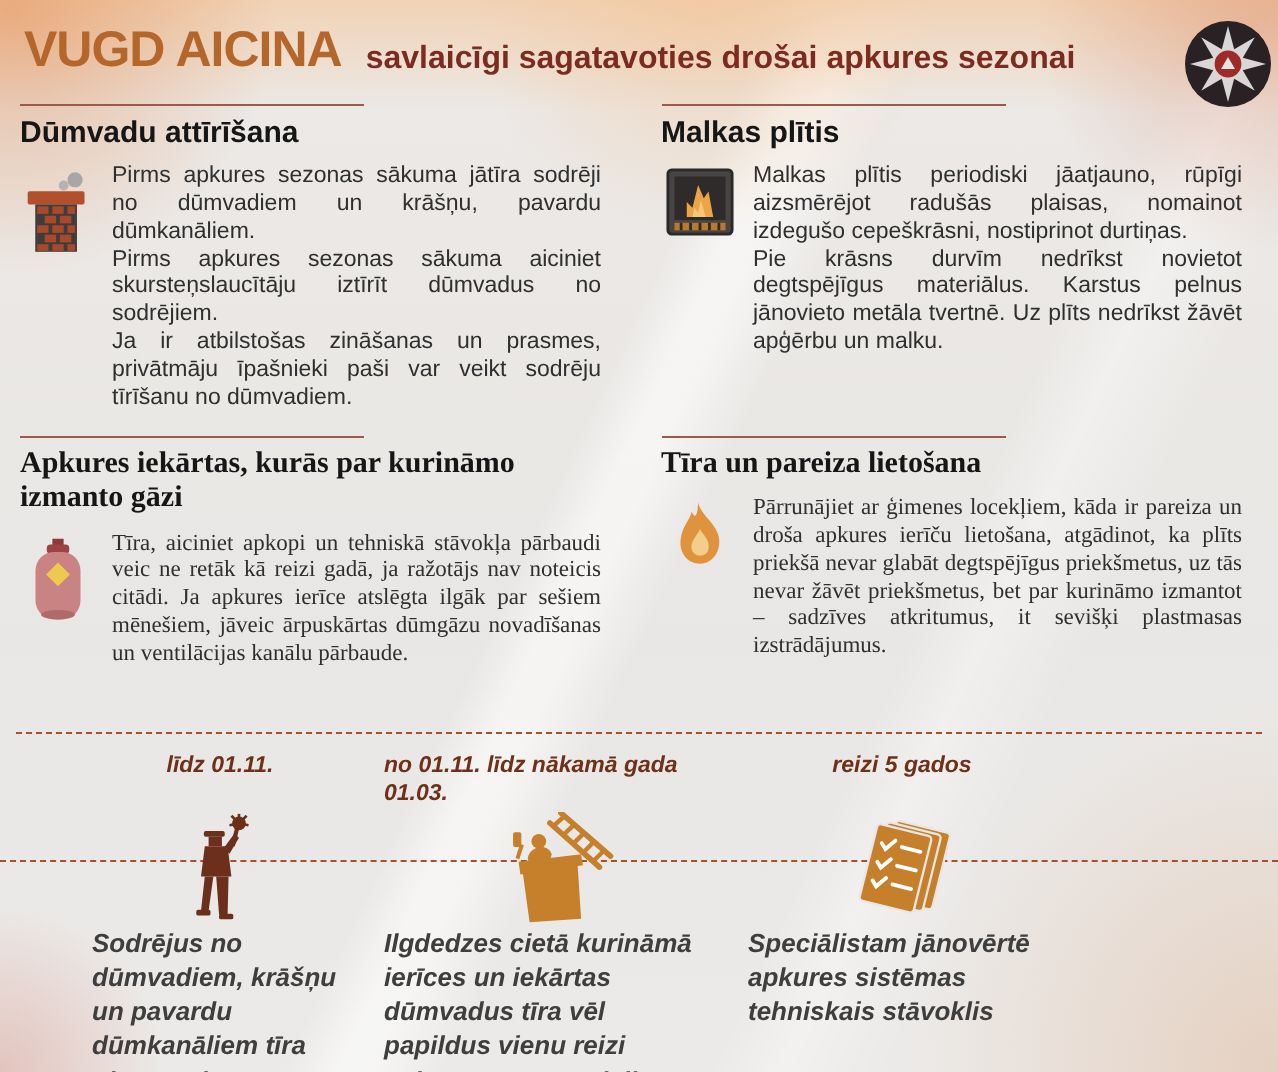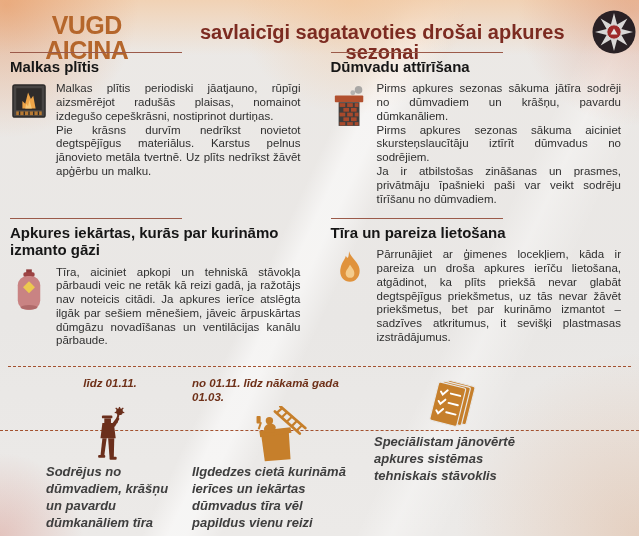--- a/index.html
+++ b/index.html
@@ -13,26 +13,26 @@
       radial-gradient(circle at 100% 100%, rgba(210,140,90,0.28), transparent 22%),
       radial-gradient(circle at 0% 100%, rgba(195,60,40,0.22), transparent 10%),
       linear-gradient(180deg, rgba(242,206,172,0.85) 0px, rgba(238,233,229,0) 55px),
       linear-gradient(115deg, transparent 44%, rgba(255,255,255,0.55) 47%, rgba(255,255,255,0.55) 49%, transparent 53%),
       linear-gradient(115deg, transparent 68%, rgba(255,255,255,0.35) 72%, transparent 78%),
       linear-gradient(180deg, #ece9e6 0%, #e9e7e5 60%, #eceae8 100%);
   }
   
   .header { display:flex; align-items:flex-start; height:52px; box-sizing:border-box; padding:13px 2px 0 12px;text-align:center; }
   .title-main { font-size:25px; font-weight:bold; letter-spacing:-0.5px; color:#b5662b; line-height:1; }
-  .title-sub { font-size:20px; font-weight:bold; color:#7c2b21; margin:9px 0 0 12px; line-height:1; }
+  .title-sub { font-size:16px; font-weight:bold; color:#7c2b21; margin:9px 0 0 12px; line-height:1; }
   .logo { margin-left:auto; width:46px; height:46px; margin-top:-4px; }
   
   .main-grid { display:grid; grid-template-columns:1fr 1fr; column-gap:30px; padding:0 18px 0 10px; }
   .section { box-sizing:border-box; }
-  .row1 { height:166px; } .row2 { height:148px; }
+  .row1 { height:166px; } .row2 { height:148px;font-family:Liberation Serif, serif; }
   .rule { width:172px; border-top:1.5px solid #9b5a4a; margin:0 0 5px 0; }
   .section-heading { font-size:15px; font-weight:bold; color:#161616; line-height:1.15; margin:0 0 7px 0; }
   .section-body { display:flex; gap:8px; }
   .section-iconbox { flex:0 0 38px; display:flex; justify-content:center; align-items:flex-start; padding-top:2px; }
   .section-text { flex:1; font-size:11.5px; line-height:1.2; color:#2f2f2f; text-align:justify; }
   .section-text p { margin:0; }
   
   .separator { border-top:1.5px dashed #a3512f; margin:0 8px; }
   
   .timeline { position:relative; height:168px; display:grid; grid-template-columns:152px 186px 170px 131px; padding-top:9px; box-sizing:border-box;padding-left:30px; }
@@ -57,47 +57,20 @@
       <svg viewBox="0 0 46 46" width="46" height="46">
         <circle cx="23" cy="23" r="21.5" fill="#2a2125"></circle>
         <polygon fill="#d9d7d6" points="23,4 26.1,15.6 36.4,9.6 30.4,19.9 42,23 30.4,26.1 36.4,36.4 26.1,30.4 23,42 19.9,30.4 9.6,36.4 15.6,26.1 4,23 15.6,19.9 9.6,9.6 19.9,15.6"></polygon>
         <circle cx="23" cy="23" r="7.2" fill="#9e2a2a" stroke="#d9d7d6" stroke-width="1"></circle>
         <path d="M19.5 25.5 L23 19.5 L26.5 25.5 Z" fill="#e8e6e4"></path>
       </svg>
     </div>
   </div>
 
   <div class="main-grid">
-
-    <div class="section row1">
-      <div class="rule"></div>
-      <h2 class="section-heading">Malkas plītis</h2>
-      <div class="section-body">
-        <div class="section-iconbox">
-          <svg viewBox="0 0 36 36" width="34" height="34">
-            <rect x="1" y="1" width="34" height="34" rx="2" fill="#474443" stroke="#2b2928" stroke-width="1.5"></rect>
-            <rect x="4.5" y="4.5" width="27" height="23" fill="#2e2b2a"></rect>
-            <polygon fill="#eda448" points="11,26 11,18 14,21 17,9 20,16 22.5,12.5 25,26"></polygon>
-            <polygon fill="#f5c878" points="14,26 15,21 17,23.5 18.5,17 21,26"></polygon>
-            <rect x="4.5" y="29" width="27" height="4" fill="#b87a33"></rect>
-            <g stroke="#2e2b2a" stroke-width="1.5">
-              <line x1="8" y1="29" x2="8" y2="33"></line>
-                <line x1="13" y1="29" x2="13" y2="33"></line>
-              <line x1="18" y1="29" x2="18" y2="33"></line>
-                <line x1="23" y1="29" x2="23" y2="33"></line>
-                <line x1="28" y1="29" x2="28" y2="33"></line>
-            </g>
-          </svg>
-        </div>
-        <div class="section-text">
-          <p>Malkas plītis periodiski jāatjauno, rūpīgi aizsmērējot radušās plaisas, nomainot izdegušo cepeškrāsni, nostiprinot durtiņas.</p>
-          <p>Pie krāsns durvīm nedrīkst novietot degtspējīgus materiālus. Karstus pelnus jānovieto metāla tvertnē. Uz plīts nedrīkst žāvēt apģērbu un malku.</p>
-        </div>
-      </div>
-    </div>
 
     <div class="section row1">
       <div class="rule"></div>
       <h2 class="section-heading">Dūmvadu attīrīšana</h2>
       <div class="section-body">
         <div class="section-iconbox">
           <svg viewBox="0 0 38 46" width="36" height="44">
             <circle cx="28" cy="6" r="4" fill="#a9a7a5"></circle>
             <circle cx="22" cy="9" r="2.6" fill="#b5b3b1"></circle>
             <rect x="3" y="12" width="30" height="7" rx="1" fill="#b2502e"></rect>
@@ -120,20 +93,47 @@
           </svg>
         </div>
         <div class="section-text">
           <p>Pirms apkures sezonas sākuma jātīra sodrēji no dūmvadiem un krāšņu, pavardu dūmkanāliem.</p>
           <p>Pirms apkures sezonas sākuma aiciniet skursteņslaucītāju iztīrīt dūmvadus no sodrējiem.</p>
           <p>Ja ir atbilstošas zināšanas un prasmes, privātmāju īpašnieki paši var veikt sodrēju tīrīšanu no dūmvadiem.</p>
         </div>
       </div>
     </div>
 
+    <div class="section row1">
+      <div class="rule"></div>
+      <h2 class="section-heading">Malkas plītis</h2>
+      <div class="section-body">
+        <div class="section-iconbox">
+          <svg viewBox="0 0 36 36" width="34" height="34">
+            <rect x="1" y="1" width="34" height="34" rx="2" fill="#474443" stroke="#2b2928" stroke-width="1.5"></rect>
+            <rect x="4.5" y="4.5" width="27" height="23" fill="#2e2b2a"></rect>
+            <polygon fill="#eda448" points="11,26 11,18 14,21 17,9 20,16 22.5,12.5 25,26"></polygon>
+            <polygon fill="#f5c878" points="14,26 15,21 17,23.5 18.5,17 21,26"></polygon>
+            <rect x="4.5" y="29" width="27" height="4" fill="#b87a33"></rect>
+            <g stroke="#2e2b2a" stroke-width="1.5">
+              <line x1="8" y1="29" x2="8" y2="33"></line>
+                <line x1="13" y1="29" x2="13" y2="33"></line>
+              <line x1="18" y1="29" x2="18" y2="33"></line>
+                <line x1="23" y1="29" x2="23" y2="33"></line>
+                <line x1="28" y1="29" x2="28" y2="33"></line>
+            </g>
+          </svg>
+        </div>
+        <div class="section-text">
+          <p>Malkas plītis periodiski jāatjauno, rūpīgi aizsmērējot radušās plaisas, nomainot izdegušo cepeškrāsni, nostiprinot durtiņas.</p>
+          <p>Pie krāsns durvīm nedrīkst novietot degtspējīgus materiālus. Karstus pelnus jānovieto metāla tvertnē. Uz plīts nedrīkst žāvēt apģērbu un malku.</p>
+        </div>
+      </div>
+    </div>
+
     <div class="section row2">
       <div class="rule"></div>
       <h2 class="section-heading">Apkures iekārtas, kurās par kurināmo izmanto gāzi</h2>
       <div class="section-body">
         <div class="section-iconbox">
           <svg viewBox="0 0 32 46" width="30" height="44">
             <rect x="13" y="1" width="6" height="4" fill="#8f3a3a"></rect>
             <rect x="10" y="4" width="12" height="5" rx="2" fill="#9c4343"></rect>
             <rect x="4" y="8" width="24" height="36" rx="10" fill="#c98383"></rect>
             <ellipse cx="16" cy="41.5" rx="9" ry="2.5" fill="#b06a6a"></ellipse>
@@ -220,20 +220,21 @@
             <line x1="55.6" y1="21.6" x2="61.6" y2="15.6"></line>
             <line x1="61" y1="26.4" x2="67" y2="20.4"></line>
           </g>
         </svg>
       </div>
       <div class="timeline-desc">Ilgdedzes cietā kurināmā ierīces un iekārtas dūmvadus tīra vēl papildus vienu reizi apkures sezonas laikā</div>
     </div>
 
 
     <div class="timeline-col tc4">
+      <div class="timeline-period center">reizi 5 gados</div>
       <div class="timeline-iconbox">
         <svg viewBox="0 0 52 56" width="50" height="54">
           <g transform="rotate(14 26 28)">
             <rect x="17" y="3.5" width="29" height="41" rx="2" fill="#c67f2b" stroke="#e9e7e5" stroke-width="1.2"></rect>
             <rect x="12.5" y="5.5" width="29" height="41" rx="2" fill="#c67f2b" stroke="#e9e7e5" stroke-width="1.2"></rect>
             <rect x="8" y="7.5" width="29" height="41" rx="2" fill="#c67f2b" stroke="#e9e7e5" stroke-width="1.2"></rect>
             <g stroke="#ffffff" stroke-width="2" fill="none" stroke-linecap="round">
               <path d="M12.5 17 l2.5 2.5 l4 -5.5"></path>
               <path d="M12.5 27 l2.5 2.5 l4 -5.5"></path>
               <path d="M12.5 37 l2.5 2.5 l4 -5.5"></path>

